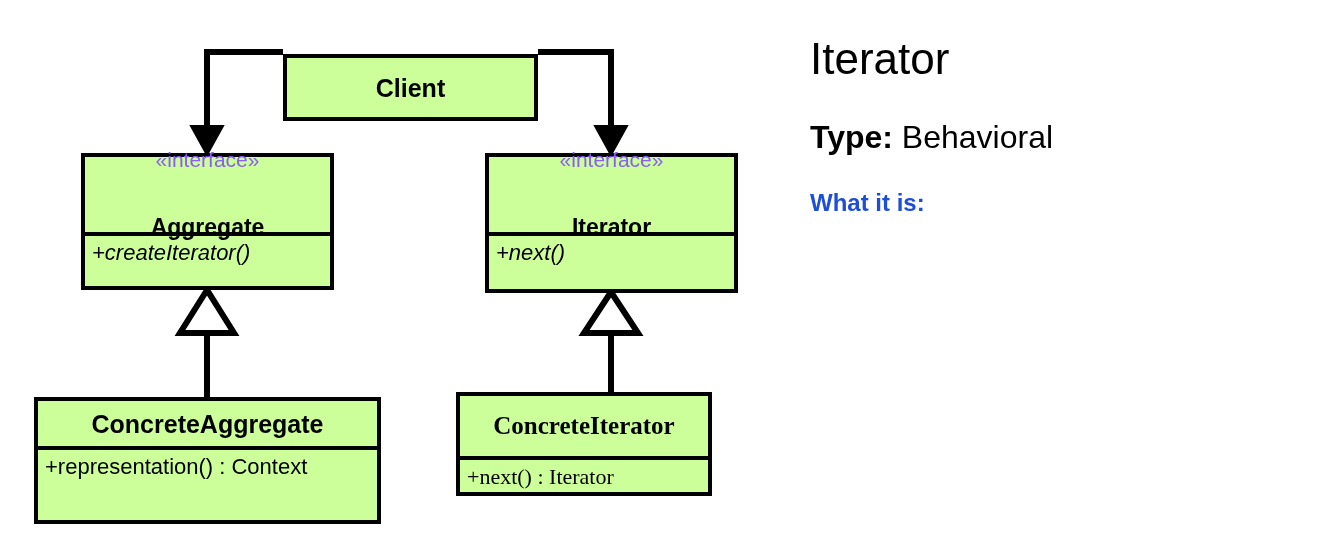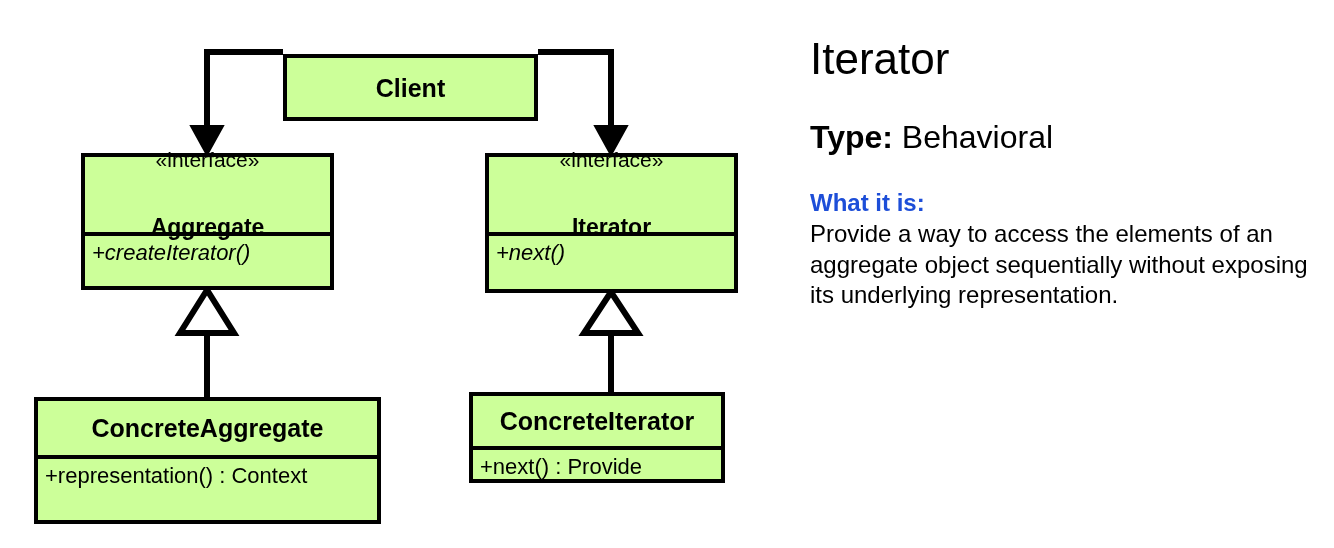--- a/index.html
+++ b/index.html
@@ -48,21 +48,21 @@
     flex: 1 1 auto;
     text-align: left;
     padding-left: 7px;
     padding-top: 4px;
     line-height: 1.15;
   }
 
   .stereotype {
     font-size: 21px;
     font-weight: 400;
-    color: #000000;
+    color: #8b5cf6;
   }
   .cls-name {
     font-size: 23px;
     font-weight: bold;
     color: #000;
     margin-top: 43px;
   }
   .cls-name-lg {
     font-size: 25px;
     font-weight: bold;
@@ -174,43 +174,42 @@
       <div class="stereotype">«interface»</div>
       <div class="cls-name">Iterator</div>
     </div>
     <div class="uml-divider"></div>
     <div class="uml-members">
       <div class="member abstract">+next()</div>
     </div>
   </div>
 
   <div class="uml-box" style="left:34px; top:397px; width:347px; height:127px;">
-    <div class="uml-head" style="height:54px;">
+    <div class="uml-head" style="height:45px;">
       <div class="cls-name-lg">ConcreteAggregate</div>
     </div>
     <div class="uml-divider"></div>
     <div class="uml-members">
       <div class="member">+representation() : Context</div>
     </div>
   </div>
 
-  <div class="uml-box" style="left:469px; top:392px; width:256px; height:91px;">
+  <div class="uml-box" style="left:456px; top:392px; width:256px; height:104px;font-family:Liberation Serif, serif;">
     <div class="uml-head" style="height:60px;">
       <div class="cls-name-lg">ConcreteIterator</div>
     </div>
     <div class="uml-divider"></div>
     <div class="uml-members">
-      <div class="member">+next() : Provide</div>
+      <div class="member">+next() : Iterator</div>
     </div>
   </div>
 
   <div id="info">
     <div class="title">Iterator</div>
 
     <div class="type-line">
       <span class="lbl">Type:</span><span> </span><span>Behavioral</span>
     </div>
 
     <div class="what-label">What it is:</div>
-    <div class="what-text">Provide a way to access the elements of an aggregate object sequentially without exposing its underlying representation.</div>
   </div>
 
 </div>
 
 </body></html>

